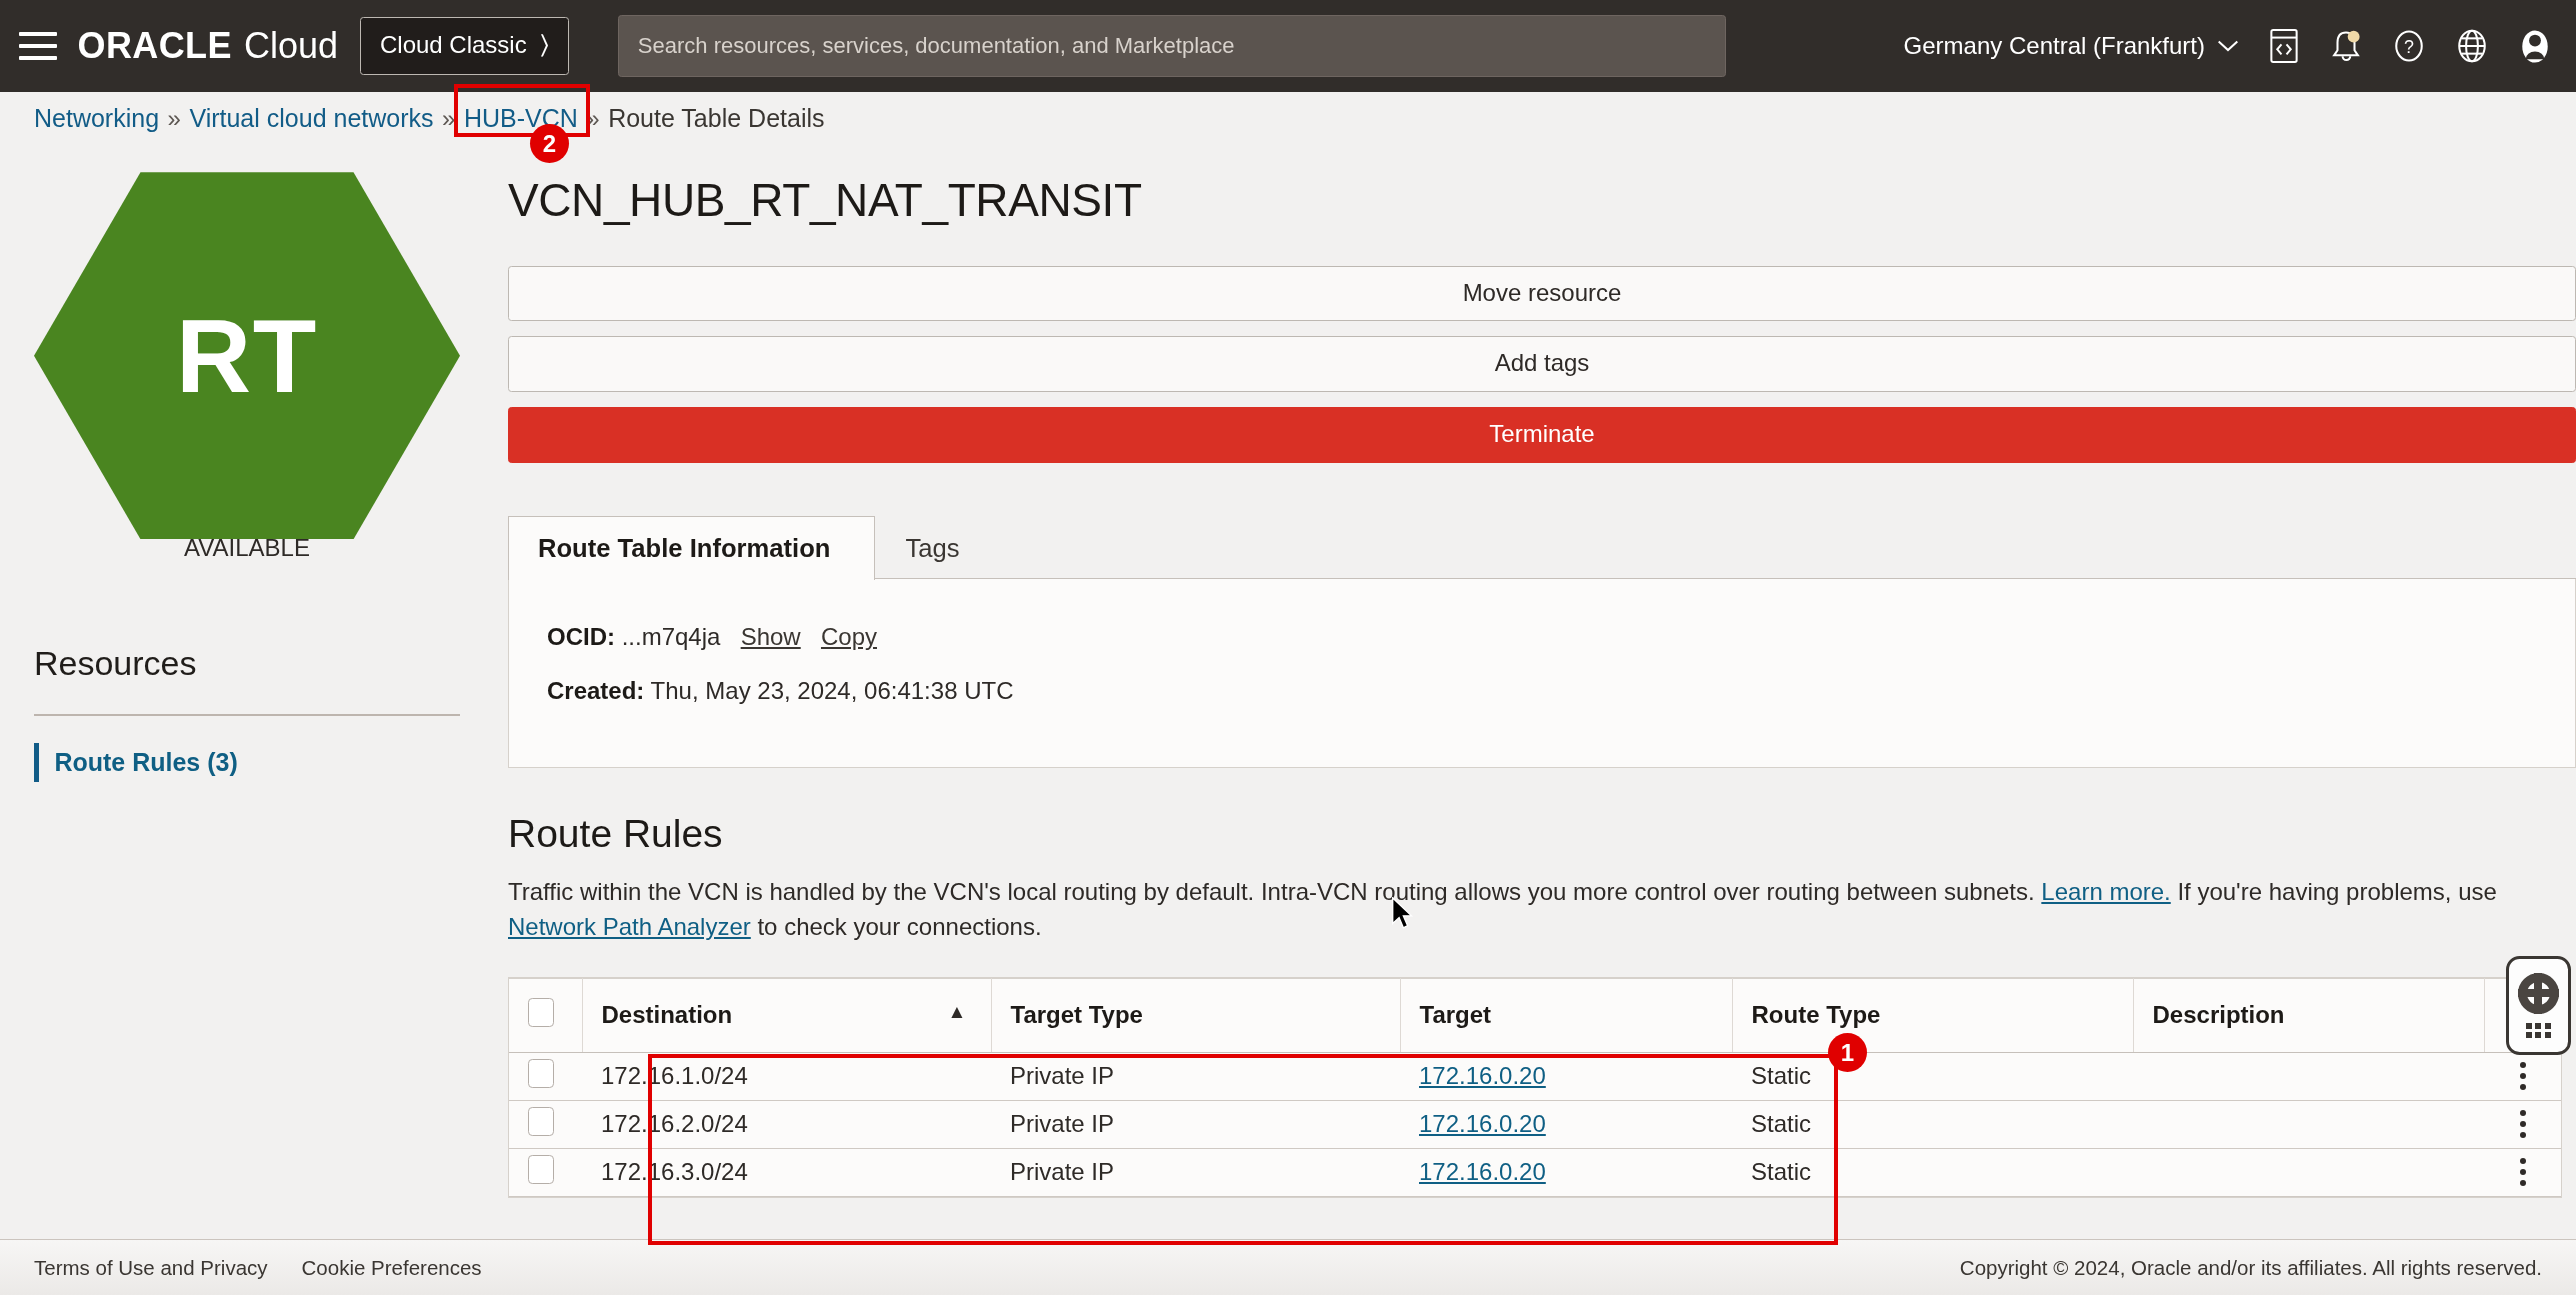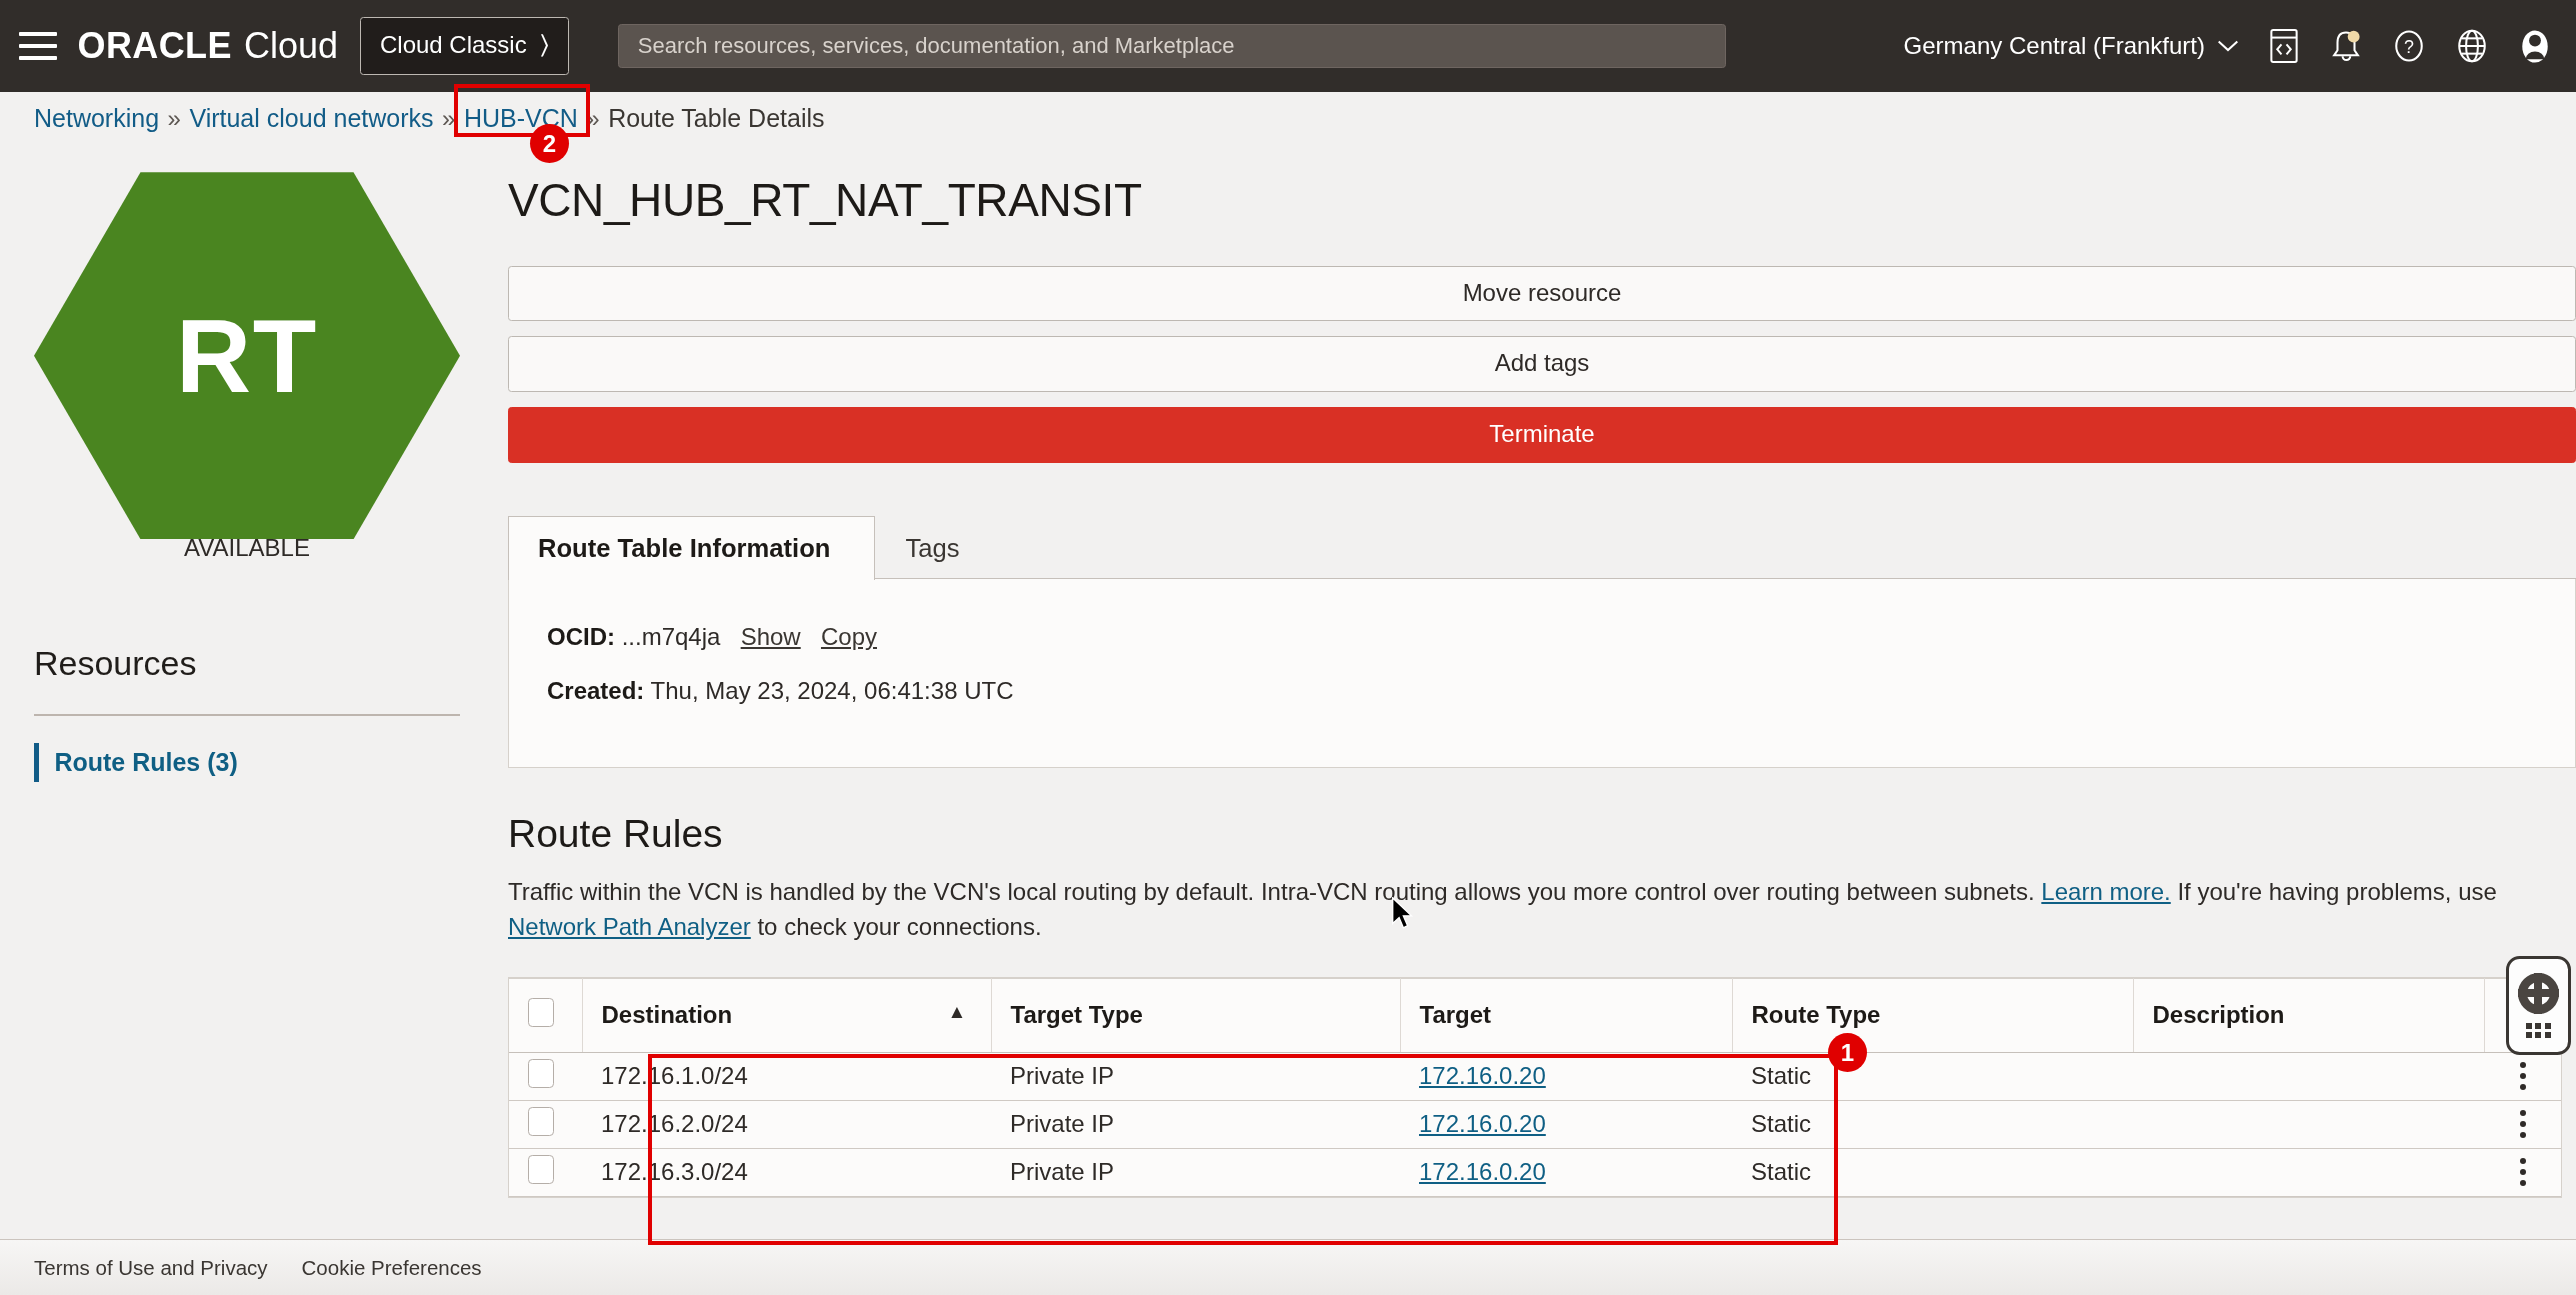--- a/index.html
+++ b/index.html
@@ -40,21 +40,21 @@
     font-size: 24px;
     padding: 12px 19px 13.6px 19px;
     border-radius: 3.4px;
     display: flex; align-items: center; gap: 13.6px;
     cursor: pointer;
     white-space: nowrap;
   }
   .cloud-classic .chev { font-size: 25.6px; font-weight: 300; }
   .searchbox {
     margin-left: 49px;
-    width: 1108px; height: 44px;
+    width: 1108px; height: 62px;
     background: #5b544f;
     border: 0.9px solid #6e6560;
     border-radius: 3.4px;
     color: #ded9d4;
     font-size: 22px;
     padding: 0 19px;
     font-family: "Liberation Sans", sans-serif;
   }
   .searchbox::placeholder { color: #d8d2cc; }
   .topbar-right {
@@ -522,14 +522,15 @@
   <svg width="25.6" height="36" viewBox="0 0 30 42">
       <path d="M2 1 L2 31 L9.5 24 L14.5 36 L19.5 33.5 L14.5 22 L24 22 Z" fill="#000" stroke="#fff" stroke-width="1.6"></path>
     </svg>
 </div>
 
 <div class="footer">
   <div class="footer-links">
     <a>Terms of Use and Privacy</a>
     <a>Cookie Preferences</a>
   </div>
+  <div class="footer-copy">Copyright © 2024, Oracle and/or its affiliates. All rights reserved.</div>
 </div>
 
 
 </body></html>

